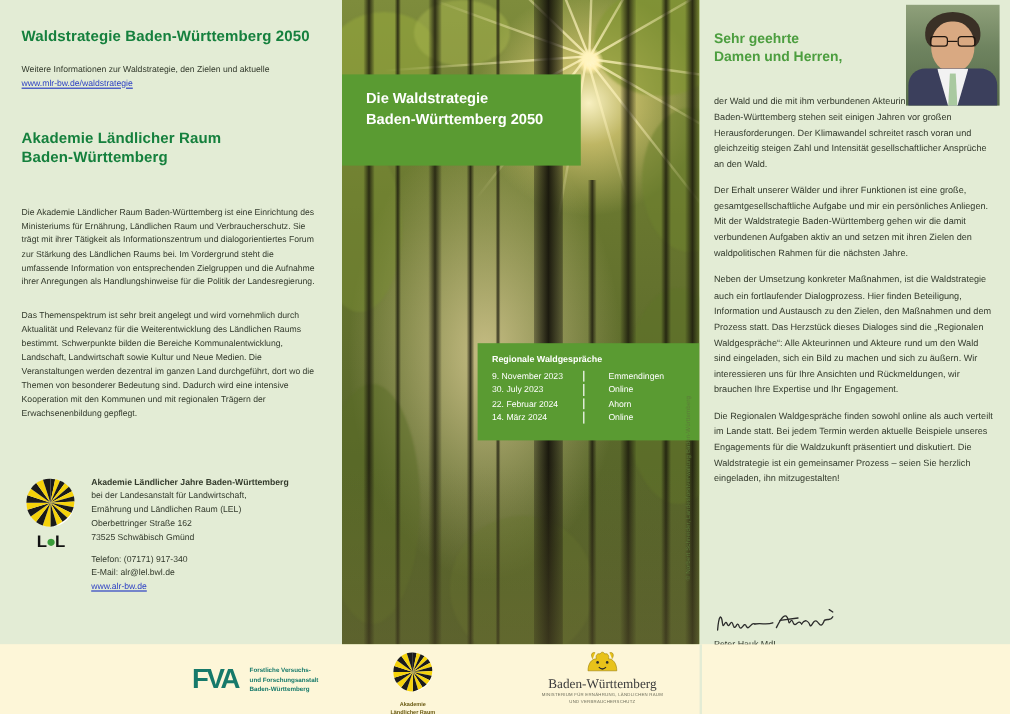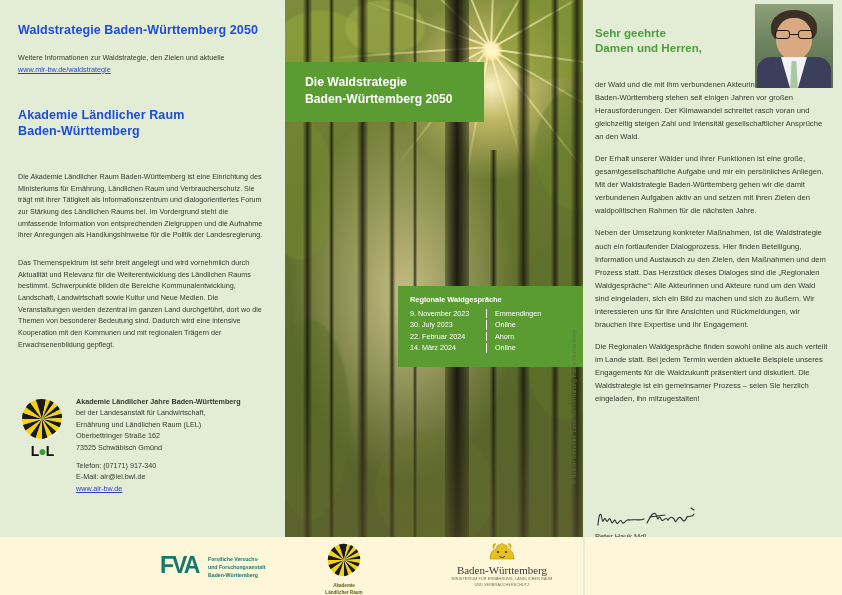--- a/index.html
+++ b/index.html
@@ -28,21 +28,21 @@
     background:#fdf6d8;
   }
   .footer-divider{
     position:absolute;left:583px;top:537px;width:2px;height:58px;
     background:#e3ecd5;
   }
 
   
   .lp-inner{position:absolute;left:18px;top:0;width:250px;}
   h1.section-title{
-    font-size:12.5px;font-weight:bold;color:#1d4ed8;
+    font-size:12.5px;font-weight:bold;color:#15803d;
     margin:0;line-height:1.25;letter-spacing:.1px;
   }
   .lp-title1{position:absolute;top:23px;left:0;width:255px;}
   .lp-intro{position:absolute;top:52px;left:0;width:245px;}
   .body-sm{
     font-size:7.2px;line-height:1.62;color:#333a2c;margin:0;
   }
   .body-sm p{margin:16px 0 7px 0;}
   a.link{color:#2b3fc4;text-decoration:underline;}
   .lp-title2{position:absolute;top:108px;left:0;width:255px;}
@@ -72,37 +72,37 @@
       radial-gradient(ellipse at 40% 55%, rgba(232,215,160,.75) 0%, rgba(150,140,70,0) 45%),
       linear-gradient(180deg,#7e8c3c 0%,#68762f 35%,#5d6b2c 60%,#4e5c26 100%);
       overflow:hidden;
   }
   .trunk{position:absolute;top:0;height:100%;background:linear-gradient(90deg,rgba(30,28,14,.05),rgba(26,24,12,.82),rgba(30,28,14,.08));}
   .leaf{position:absolute;border-radius:50%;filter:blur(1px);}
   .ray{position:absolute;left:205px;top:48px;transform-origin:0 0;background:linear-gradient(90deg,rgba(255,244,190,.85),rgba(255,230,150,0));height:2px;}
   .sunspot{position:absolute;left:196px;top:40px;width:22px;height:22px;border-radius:50%;background:radial-gradient(circle,#fffdf0 0%,#ffeeab 42%,rgba(255,224,130,0) 72%);}
 
   .title-box{
-    position:absolute;left:0;top:62px;width:199px;height:60px;
+    position:absolute;left:0;top:62px;width:199px;height:76px;
     background:#5a9b32;box-sizing:border-box;padding:12px 0 0 20px;
   }
   .title-box .t{
     color:#fff;font-size:12.2px;font-weight:bold;line-height:1.42;
   }
   .events-box{
     position:absolute;left:113px;top:286px;width:185px;height:81px;
     background:#5a9b32;box-sizing:border-box;padding:9px 0 0 12px;
   }
   .events-box .eb-title{
     color:#fff;font-size:7.4px;font-weight:bold;margin-bottom:4px;
   }
   .ev-row{display:flex;font-size:7.2px;color:#fff;line-height:1.58;}
   .ev-date{width:76px;flex:0 0 76px;}
   .ev-sep{width:1px;background:#fff;margin:1px 8px 1px 0;flex:0 0 1px;}
-  .ev-place{flex:1;}
+  .ev-place{flex:1;margin-left:12px;}
 
   .credit{
     position:absolute;left:286px;top:330px;
     transform-origin:left top;transform:rotate(-90deg) translate(-100%,0);
     white-space:nowrap;font-size:5.1px;color:#5d7a3a;letter-spacing:.1px;
   }
 
   
   .rp{position:absolute;left:12px;top:0;width:236px;}
   .rp-head{position:absolute;top:25px;left:0;width:170px;}

